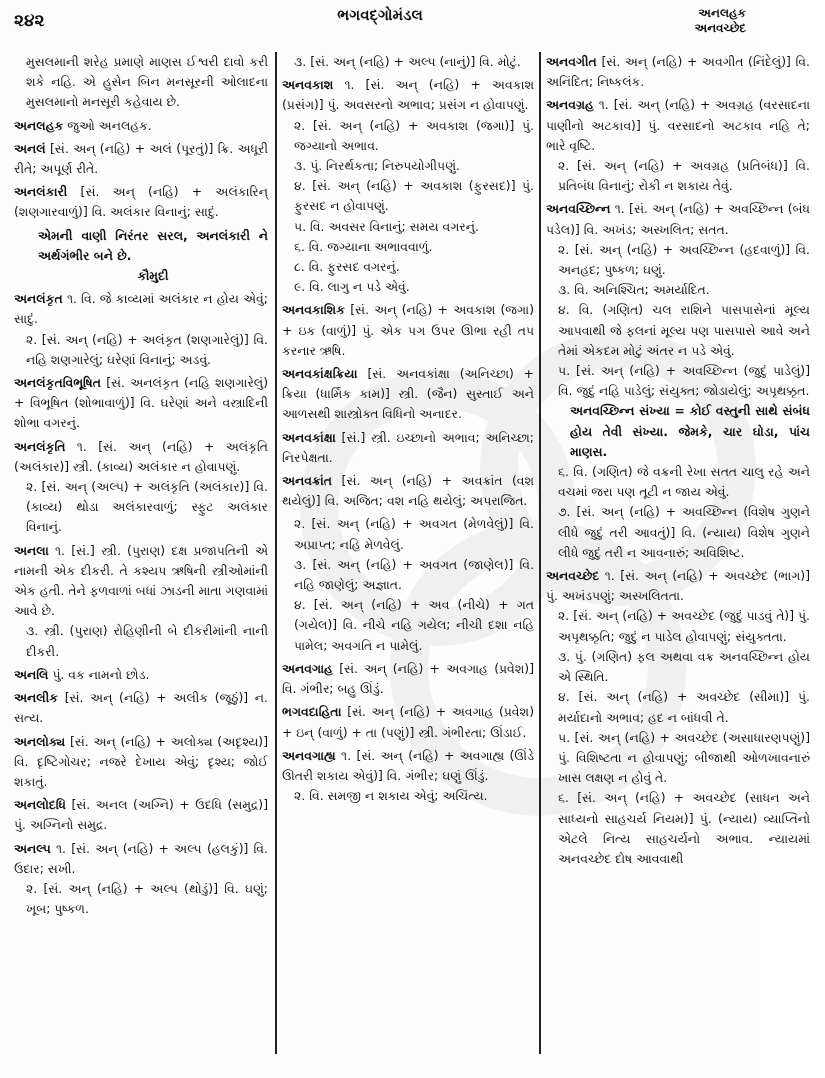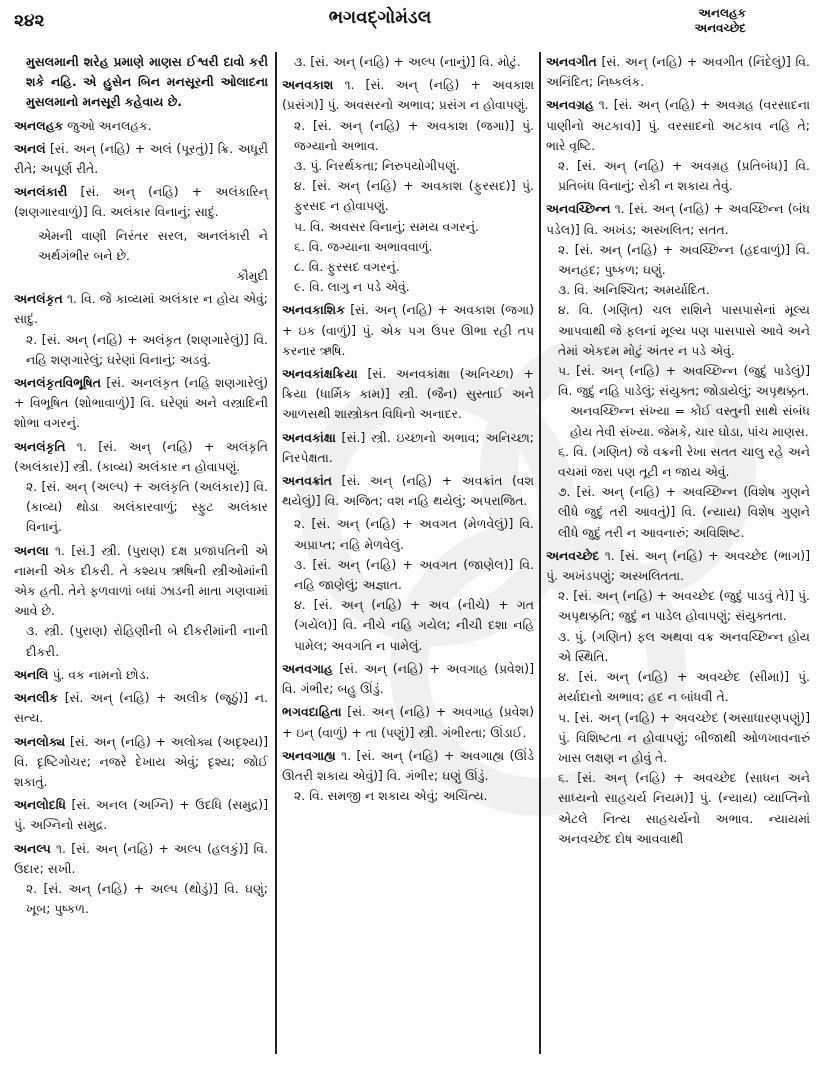--- a/index.html
+++ b/index.html
@@ -1,35 +1,35 @@
 <!DOCTYPE html>
 <html><head>
 <meta charset="utf-8">
 <style>
   html,body{margin:0;padding:0;background:#fff;}
   body{width:825px;height:1078px;overflow:hidden;position:relative;font-family:"DejaVu Sans",sans-serif;color:#111;}
   .page{position:absolute;left:0;top:0;width:760px;height:1078px;background:#fdfdfd;}
   .watermark{position:absolute;left:300px;top:330px;width:430px;height:420px;pointer-events:none;}
   .watermark div{position:absolute;border:38px solid #f0f0f0;border-radius:50%;}
   .hdr-num{position:absolute;left:14px;top:10px;font-size:17px;font-weight:bold;}
-  .hdr-title{position:absolute;left:0;right:0;top:6px;text-align:center;font-size:18px;font-weight:bold;}
+  .hdr-title{position:absolute;left:0;right:0;top:6px;text-align:center;font-size:15px;font-weight:bold;}
   .hdr-guide{position:absolute;right:14px;top:6px;text-align:right;font-size:12px;font-weight:bold;line-height:15px;}
   .col{position:absolute;top:52px;font-size:12.4px;line-height:20.2px;text-align:justify;}
   .col1{left:14px;width:254px;}
   .col2{left:282px;width:252px;}
   .col3{left:546px;width:264px;}
   .rule{position:absolute;width:2px;background:#222;}
   .rule1{left:275px;top:52px;height:1002px;}
   .rule2{left:539px;top:52px;height:1002px;}
   .entry{margin:0 0 3px 0;}
   .hw{font-weight:bold;font-family:Liberation Serif, serif;}
-  .cont{padding-left:12px;font-weight:bold;}
+  .cont{padding-left:12px;}
   .sense{padding-left:12px;}
-  .quote{padding-left:24px;}
-  .src{display:block;text-align:right;}
+  .quote{padding-left:24px;font-weight:bold;}
+  .src{display:block;text-align:center;}
 </style>
 </head>
 <body>
 
 <div class="page">
   <div class="watermark">
     <div style="left:0;top:40px;width:200px;height:200px;"></div>
     <div style="left:180px;top:0;width:200px;height:200px;"></div>
     <div style="left:90px;top:190px;width:220px;height:220px;"></div>
   </div>

